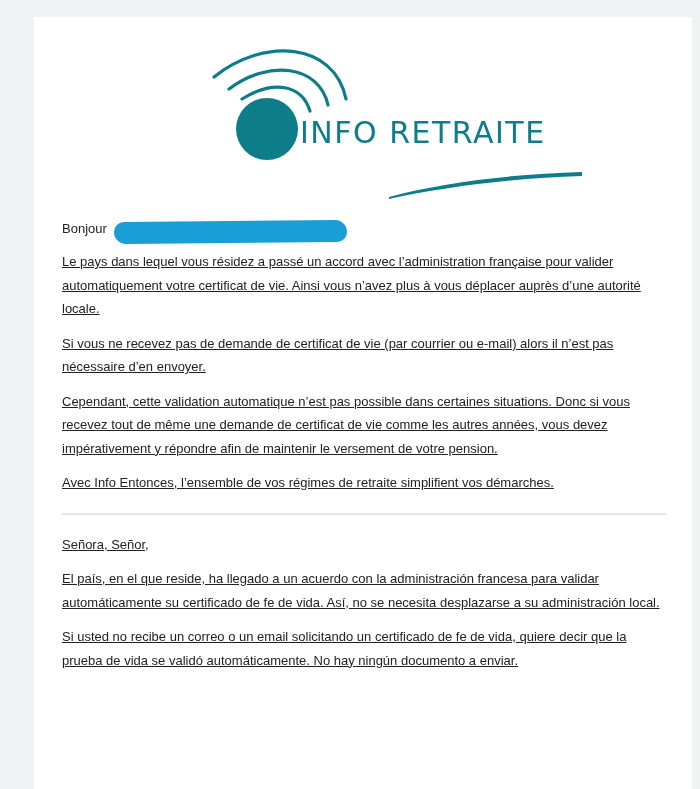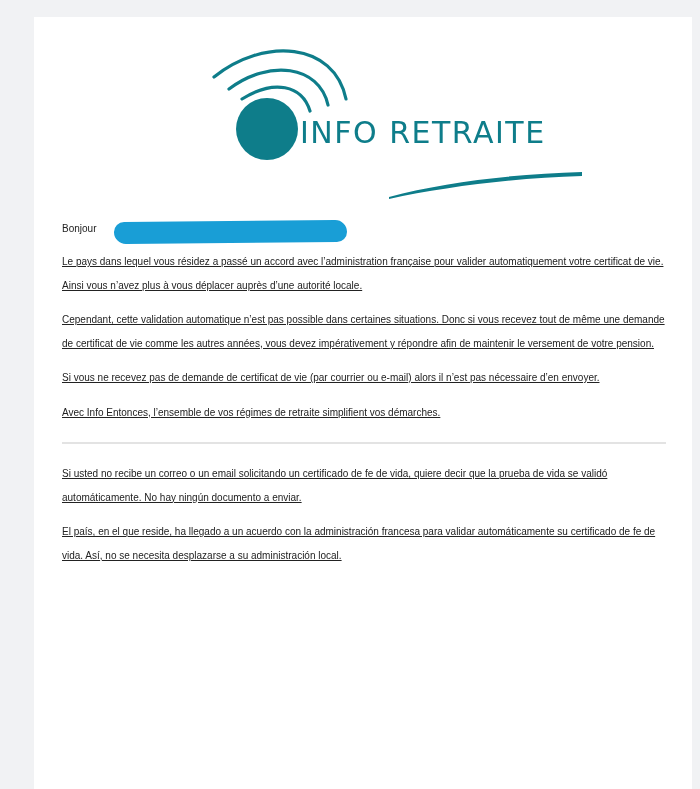--- a/index.html
+++ b/index.html
@@ -40,21 +40,21 @@
       color: #0e7d8a;
       white-space: nowrap;
       line-height: 1;
     }
     .content {
       position: absolute;
       left: 28px;
       top: 200px;
       width: 606px;
       color: #222222;
-      font-size: 10px;
+      font-size: 13px;
       line-height: 23.5px;
     }
     .greeting {
       position: relative;
       height: 24px;
       margin-bottom: 9px;
     }
     .greeting .redact {
       position: absolute;
       left: 52px;
@@ -94,22 +94,23 @@
     </svg>
     <div class="logo-text">INFO RETRAITE</div>
   </div>
 
   <div class="content">
     <div class="greeting">
       <span>Bonjour</span>
       <span class="redact"></span>
     </div>
     <p>Le pays dans lequel vous résidez a passé un accord avec l’administration française pour valider automatiquement votre certificat de vie. Ainsi vous n’avez plus à vous déplacer auprès d’une autorité locale.</p>
+    <p>Si vous ne recevez pas de demande de certificat de vie (par courrier ou e-mail) alors il n’est pas nécessaire d’en envoyer.</p>
     <p>Cependant, cette validation automatique n’est pas possible dans certaines situations. Donc si vous recevez tout de même une demande de certificat de vie comme les autres années, vous devez impérativement y répondre afin de maintenir le versement de votre pension.</p>
-    <p>Si vous ne recevez pas de demande de certificat de vie (par courrier ou e-mail) alors il n’est pas nécessaire d’en envoyer.</p>
     <p>Avec Info Entonces, l’ensemble de vos régimes de retraite simplifient vos démarches.</p>
 
     <div class="divider"></div>
 
+    <p>Señora, Señor,</p>
+    <p>El país, en el que reside, ha llegado a un acuerdo con la administración francesa para validar automáticamente su certificado de fe de vida. Así, no se necesita desplazarse a su administración local.</p>
     <p>Si usted no recibe un correo o un email solicitando un certificado de fe de vida, quiere decir que la prueba de vida se validó automáticamente. No hay ningún documento a enviar.</p>
-    <p>El país, en el que reside, ha llegado a un acuerdo con la administración francesa para validar automáticamente su certificado de fe de vida. Así, no se necesita desplazarse a su administración local.</p>
   </div>
 </div>
 
 </body></html>

